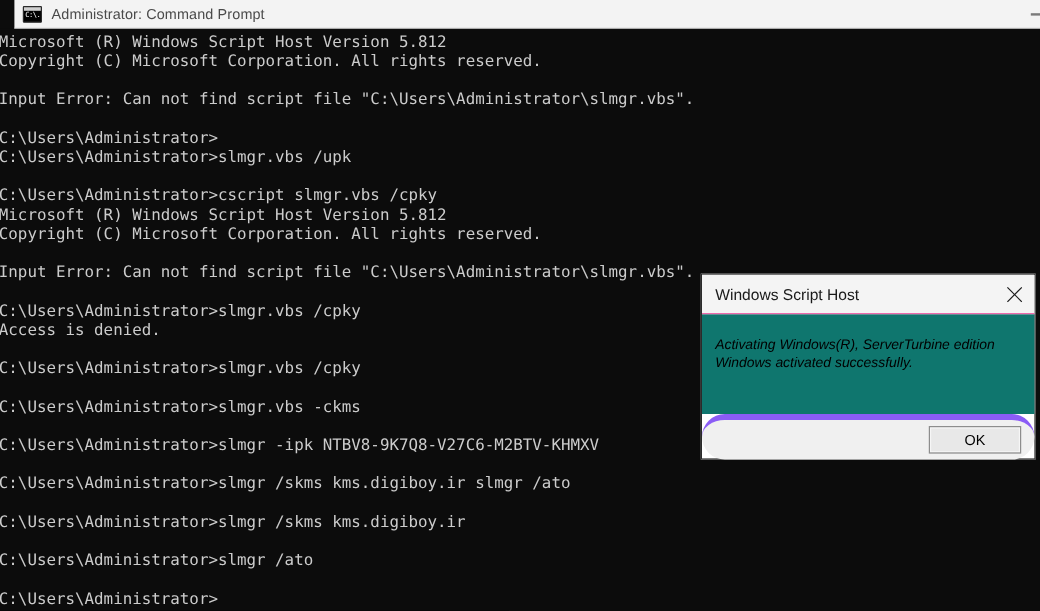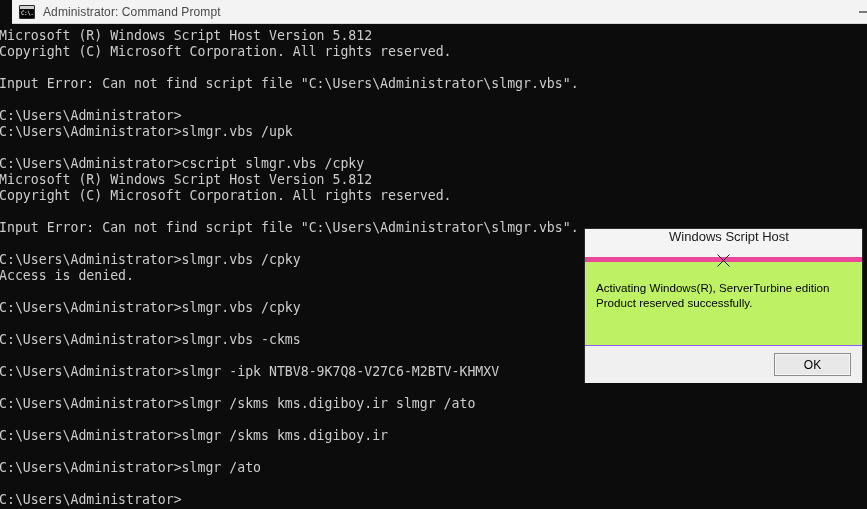--- a/index.html
+++ b/index.html
@@ -119,59 +119,60 @@
     border: 1px solid #2b2b2b;
     box-sizing: border-box;
     box-shadow: 0 0 0 0 rgba(0,0,0,0);
   }
   #dialog-titlebar {
     height: 33px;
     background: #f4f4f4;
     display: flex;
     align-items: center;
     box-sizing: border-box;
-    border-bottom: 5px solid #ec4899;
-    flex-direction: column;
+    border-bottom: 1px solid #ec4899;
   }
   #dialog-title {
     margin-left: 11px;
     font-size: 13px;
     color: #1a1a1a;
     white-space: nowrap;
   }
   #dialog-title-spacer { flex: 1 1 auto; }
   #dialog-close {
     width: 33px;
     height: 32px;
     display: flex;
     align-items: center;
     justify-content: center;
     flex: 0 0 auto;
   }
   #dialog-body {
     height: 83px;
-    background: #bef264;
+    background: #0f766e;
     box-sizing: border-box;
     padding: 18px 12px 0 11px;
+    font-style: italic;
   }
   .dlg-msg-line {
     font-size: 11.6px;
     line-height: 15px;
     color: #000000;
     white-space: nowrap;
   }
   #dialog-footer {
     height: 38px;
     background: #f0f0f0;
-    border-top: 1px solid #8b5cf6;
+    border-top: 5px solid #8b5cf6;
     display: flex;
     align-items: center;
     justify-content: flex-end;
     box-sizing: border-box;
     padding-right: 11px;
+    border-radius: 19px;
   }
   #ok-button {
     width: 77px;
     height: 23px;
     background: #e8e8e8;
     border: 1px solid #8d8d8d;
     box-shadow: inset 0 0 0 1px #f6f6f6;
     font-size: 12px;
     color: #000;
     display: flex;
@@ -206,20 +207,20 @@
       <div id="dialog-title-spacer"></div>
       <div id="dialog-close">
         <svg width="13" height="13" viewBox="0 0 13 13">
           <line x1="0.5" y1="0.5" x2="12.5" y2="12.5" stroke="#1a1a1a" stroke-width="1"></line>
           <line x1="12.5" y1="0.5" x2="0.5" y2="12.5" stroke="#1a1a1a" stroke-width="1"></line>
         </svg>
       </div>
     </div>
     <div id="dialog-body">
       <div class="dlg-msg-line">Activating Windows(R), ServerTurbine edition</div>
-      <div class="dlg-msg-line">Product reserved successfully.</div>
+      <div class="dlg-msg-line">Windows activated successfully.</div>
     </div>
     <div id="dialog-footer">
       <div id="ok-button">OK</div>
     </div>
   </div>
 
 </div>
 
 </body></html>

